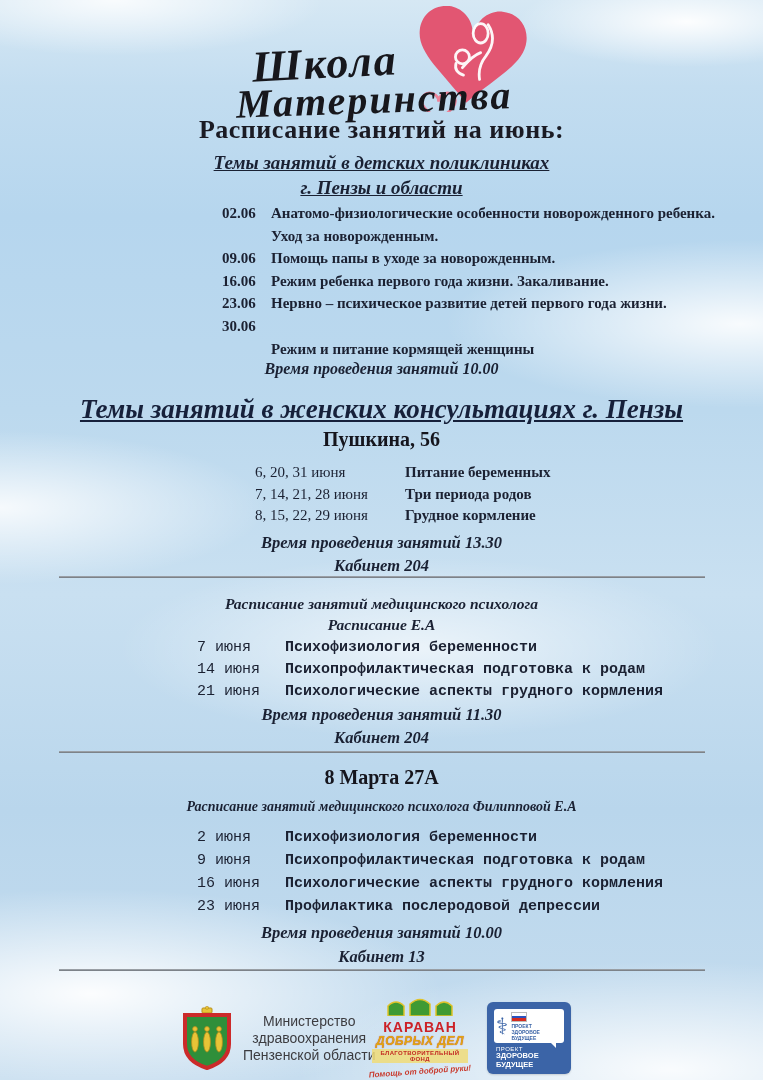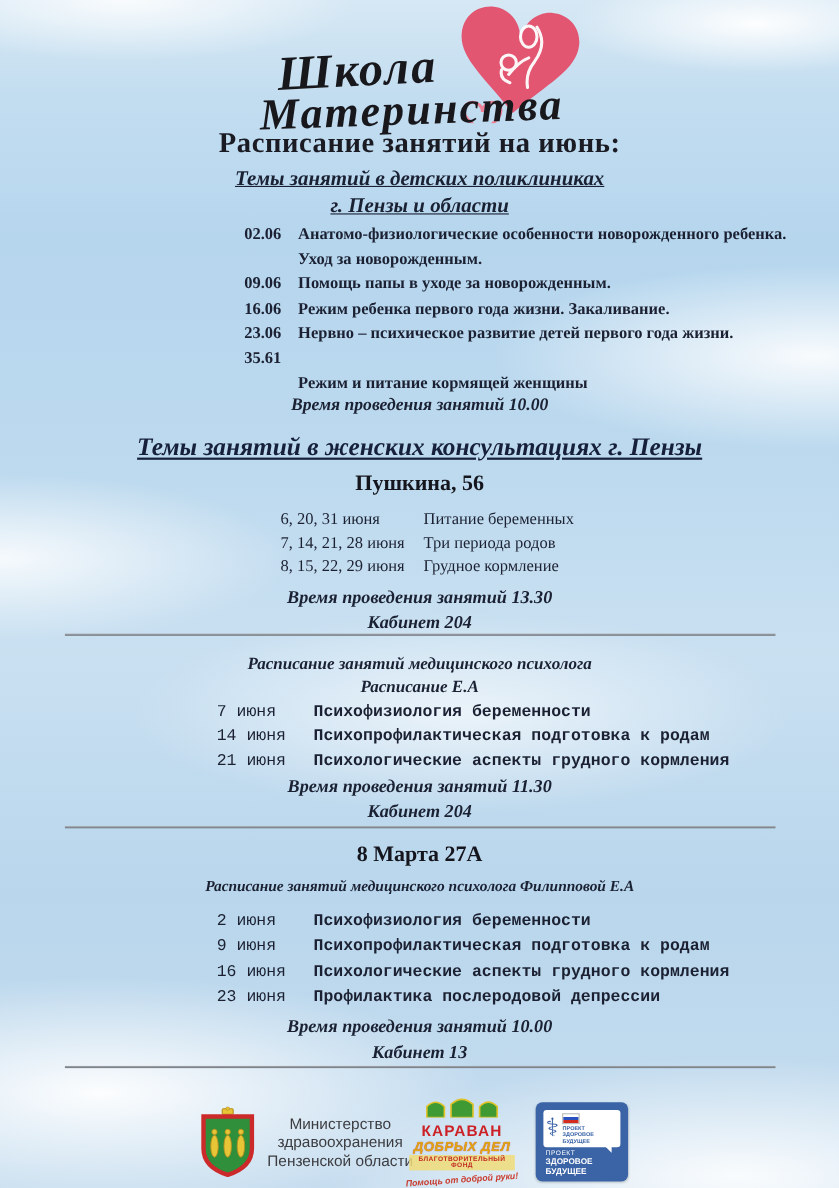--- a/index.html
+++ b/index.html
@@ -31,28 +31,28 @@
   .subhead{top:150px;font-size:19px;font-weight:bold;font-style:italic;color:#1a2133;line-height:25px;}
   .subhead span{text-decoration:underline;}
 
   .listA{top:202px;left:222px;line-height:22.6px;font-size:15px;font-weight:bold;color:#1b2132;}
   .listA .rowA{display:flex;}
   .listA .dateA{flex:0 0 40px;}
   .listA .textA{margin-left:9px;}
 
   .timeA{top:360px;font-size:16px;font-weight:bold;font-style:italic;color:#1a2133;}
 
-  .headB{top:394px;font-size:23px;font-weight:bold;font-style:italic;color:#16203a;}
+  .headB{top:394px;font-size:27px;font-weight:bold;font-style:italic;color:#16203a;}
   .headB span{text-decoration:underline;}
   .addrB{top:428px;font-size:20px;font-weight:bold;color:#15151d;}
 
   .tableB{top:462px;left:255px;line-height:21.6px;font-size:15px;color:#1b2132;}
   .tableB .row{display:flex;}
   .tableB .dates{flex:0 0 130px;font-weight:normal;}
-  .tableB .topic{font-weight:normal;}
+  .tableB .topic{font-weight:bold;margin-left:20px;}
 
   .timeB{top:531px;font-size:16.5px;font-weight:bold;font-style:italic;color:#1a2133;line-height:23px;}
 
   .divider{left:59px;width:646px;height:2px;background:linear-gradient(180deg,#a8adb3,#6e747b);}
   .div1{top:576px;}
   .div2{top:751px;}
   .div3{top:969px;}
 
   .headC{top:593px;font-size:15.5px;font-weight:bold;font-style:italic;color:#1a2133;line-height:21px;}
 
@@ -131,21 +131,21 @@
     </div>
     <div class="rowA">
       <span class="dateA">16.06</span>
       <span class="textA nowrap">Режим ребенка первого года жизни. Закаливание.</span>
     </div>
     <div class="rowA">
       <span class="dateA">23.06</span>
       <span class="textA nowrap">Нервно – психическое развитие детей первого года жизни.</span>
     </div>
     <div class="rowA">
-      <span class="dateA">35.61</span>
+      <span class="dateA">30.06</span>
     </div>
     <div class="rowA">
       <span class="dateA"></span>
       <span class="textA nowrap">Режим и питание кормящей женщины</span>
     </div>
   </div>
 
   <div class="abs center timeA">Время проведения занятий 10.00</div>
 
   <div class="abs center headB">

